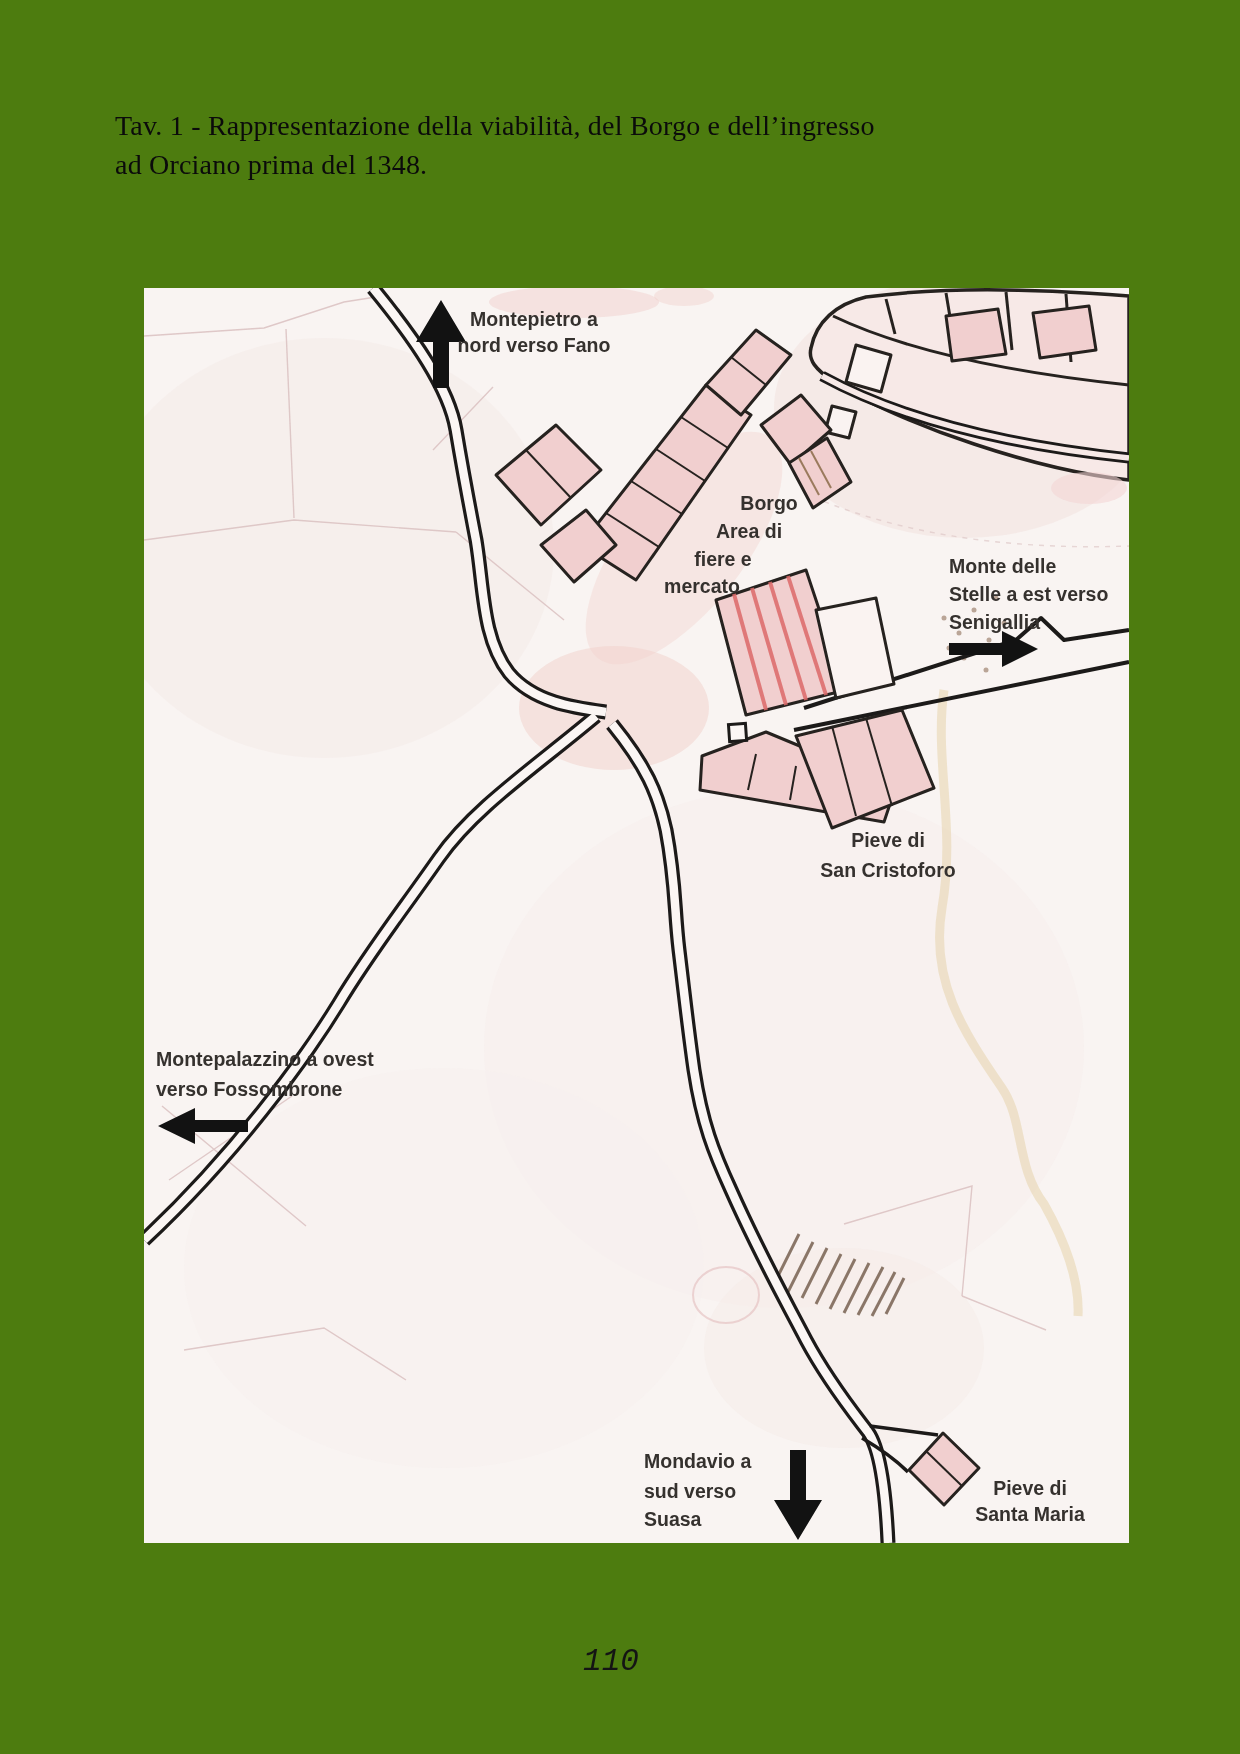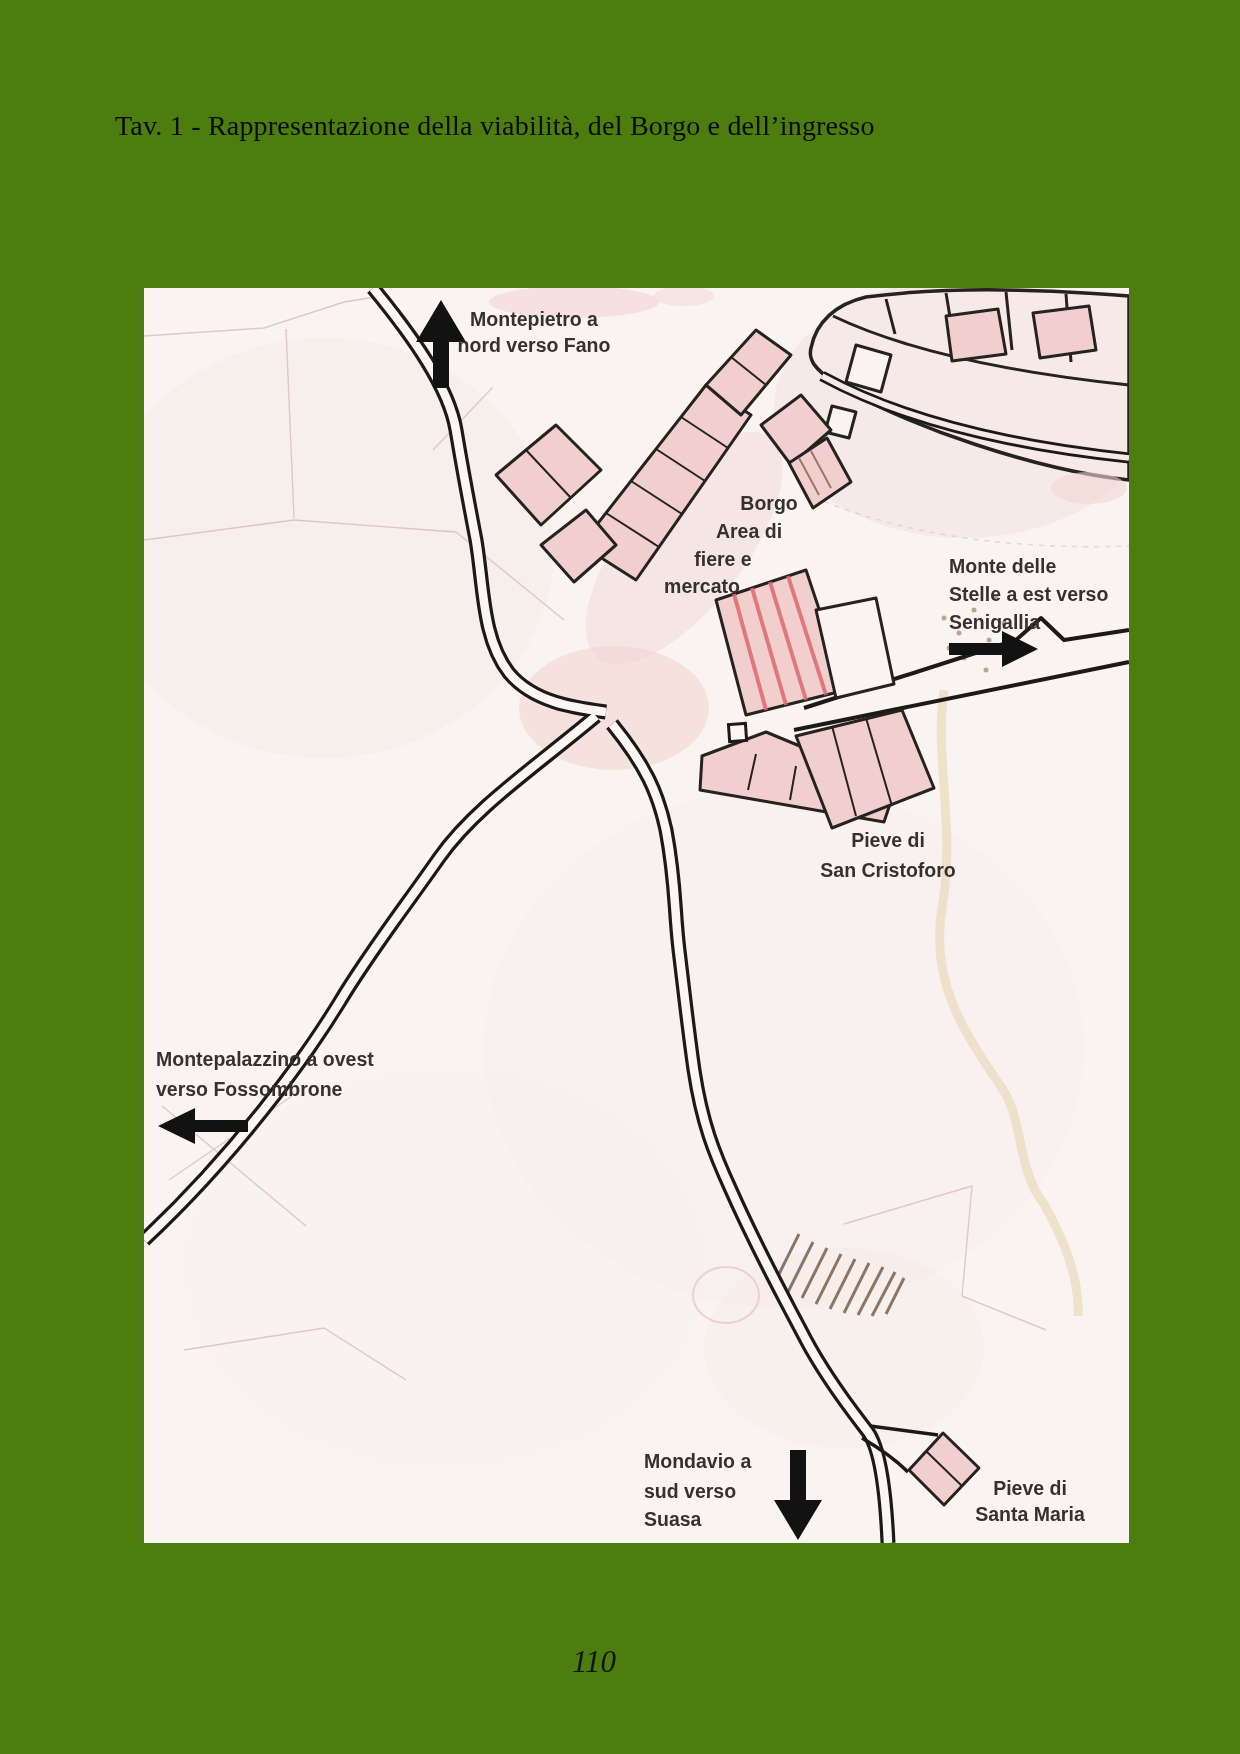--- a/index.html
+++ b/index.html
@@ -8,22 +8,22 @@
     font-family:"Liberation Serif", serif; overflow:hidden;padding-left:20px;
   }
   .caption {
     position:absolute; left:115px; top:106px; width:980px;
     font-size:28px; line-height:39px; color:#0b0b0b; letter-spacing:0.2px;
   }
   .cap-line { display:block; }
   .map-figure { position:absolute; left:144px; top:288px; width:985px; height:1255px; }
   .map-figure svg { display:block; width:100%; height:100%; }
   .page-number {
-    position:absolute; left:0; top:1644px; width:1188px; text-align:center;
-    font-size:31px; font-style:italic; color:#141414;
+    position:absolute; left:17px; top:1644px; width:1188px; text-align:center;
+    font-size:31px; font-style:italic; color:#141414;font-family:Liberation Mono, monospace;
   }
   .map-label { font-family:"Liberation Sans", sans-serif; font-weight:700; font-size:19.5px; fill:#35312e; }
   .rd   { stroke:#1c1a19; stroke-width:15; fill:none; }
   .rd-i { stroke:#fbf6f4; stroke-width:8.5; fill:none; }
   .cs   { stroke:#1c1a19; stroke-width:11; fill:none; }
   .cs-i { stroke:#f7e9e7; stroke-width:5.5; fill:none; }
   .rl   { stroke:#1c1a19; stroke-width:4; fill:none; stroke-linejoin:round; }
   .rl2  { stroke:#1c1a19; stroke-width:3.5; fill:none; stroke-linejoin:round; }
   .bld  { fill:#f1cfcf; stroke:#26221f; stroke-width:3; stroke-linejoin:round; }
   .bldw { fill:#faf3f1; stroke:#26221f; stroke-width:3; stroke-linejoin:round; }
@@ -33,20 +33,21 @@
   .faint{ stroke:#dcc3c3; stroke-width:1.4; fill:none; }
   .arrow{ fill:#121212; }
 </style>
 </head>
 <body>
 
 <div class="page">
 
   <div class="caption">
     <span class="cap-line">Tav. 1 - Rappresentazione della viabilità, del Borgo e dell’ingresso</span>
+    <span class="cap-line">ad Orciano prima del 1348.</span>
   </div>
 
   <div class="map-figure">
     <svg viewBox="0 0 985 1255" xmlns="http://www.w3.org/2000/svg">
 
       <g>
         <rect x="0" y="0" width="985" height="1255" fill="#f9f4f2"></rect>
         <ellipse cx="180" cy="260" rx="230" ry="210" fill="#f5ecea" opacity="0.7"></ellipse>
         <ellipse cx="640" cy="760" rx="300" ry="260" fill="#f6eeec" opacity="0.6"></ellipse>
         <ellipse cx="820" cy="120" rx="190" ry="130" fill="#f4e6e3" opacity="0.7"></ellipse>

